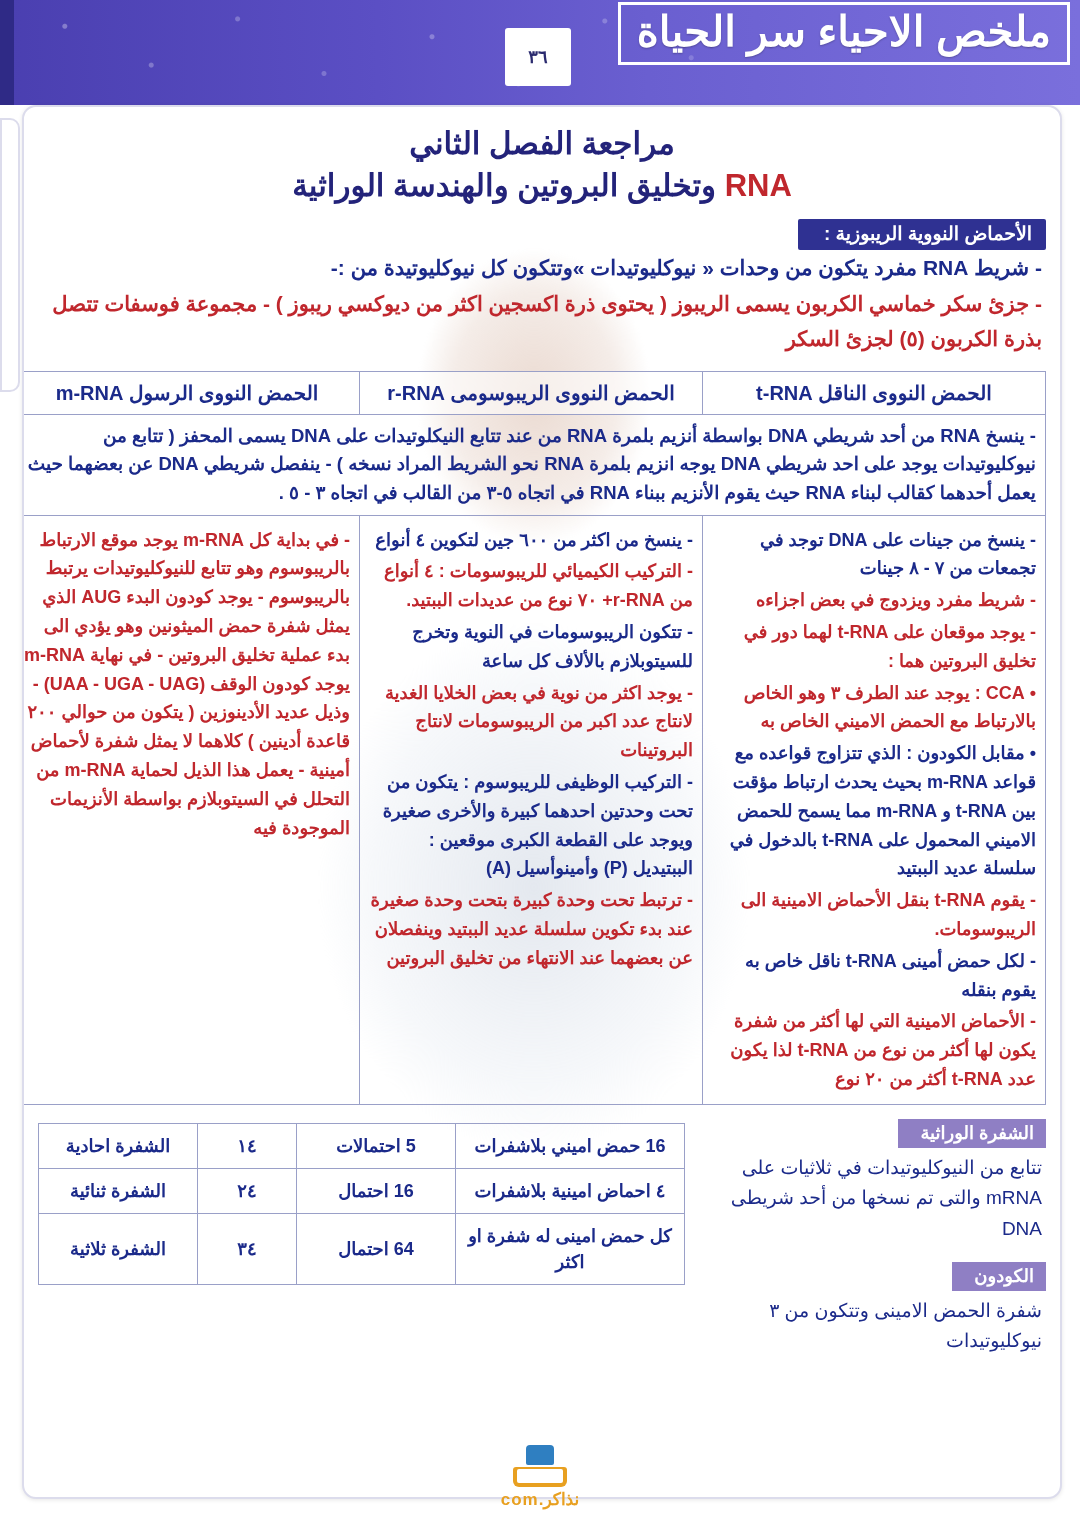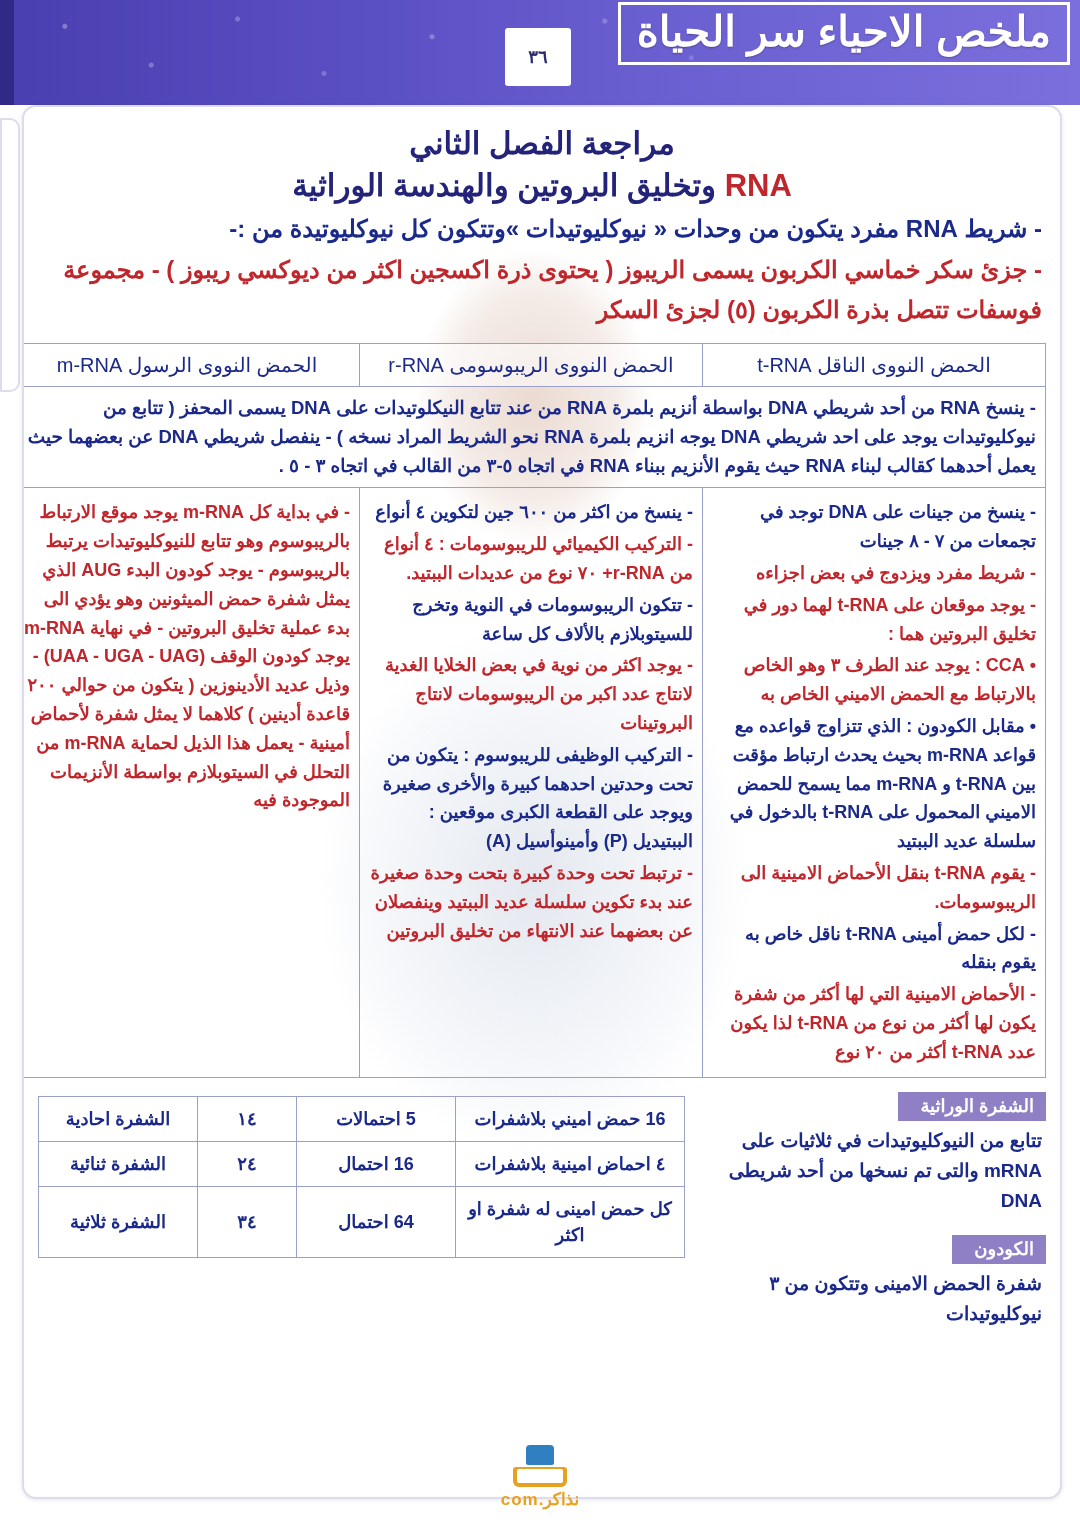--- a/index.html
+++ b/index.html
@@ -72,39 +72,39 @@
   .band .label{
     position:absolute;right:0;top:0;
     background:#2f3192;color:#fff;font-size:19px;font-weight:bold;
     padding:3px 14px 5px 26px;border-radius:2px;
   }
   .band .rule{
     position:absolute;right:0;left:0;top:13px;height:3px;background:#2f3192;opacity:.85;z-index:-1;
   }
   .bullets{
     position:relative;margin:0 18px 0 18px;text-align:right;
-    font-size:24px;line-height:1.65;color:#1b2a8a;font-weight:bold;
+    font-size:21px;line-height:1.65;color:#1b2a8a;font-weight:bold;
   }
   .bullets p{margin:2px 0;}
   .red{color:#c0272d;text-align:right;}
   .navy{color:#1b2a8a;}
   
   table.main{
     position:relative;margin:14px 14px 0 14px;width:1004px;
     border-collapse:collapse;table-layout:fixed;
   }
   table.main th, table.main td{
     border:1.5px solid #9aa0c8;
     vertical-align:top;
     padding:7px 9px;
     text-align:right;
   }
   table.main th{
     background:rgba(255,255,255,.55);
-    color:#1b2a8a;font-size:20px;font-weight:normal;text-align:center;padding:9px 4px;
+    color:#1b2a8a;font-size:20px;font-weight:bold;text-align:center;padding:9px 4px;
   }
   td.span{
     color:#1b2a8a;font-size:18.5px;font-weight:bold;line-height:1.55;text-align:center;
   }
   td.col{
     font-size:18px;line-height:1.6;font-weight:bold;
   }
   td.col p{margin:3px 0;}
   
   .lower{
@@ -117,21 +117,21 @@
     position:relative;height:28px;margin-bottom:6px;margin-left:28px;
   }
   .band2 .label{
     position:absolute;right:0;top:0;background:#8f7fc4;color:#fff;
     font-size:18px;font-weight:bold;padding:3px 12px 4px 22px;
   }
   .band2 .rule{
     position:absolute;right:0;left:0;top:12px;height:3px;background:#8f7fc4;z-index:-1;
   }
   .lower-right p{
-    margin:6px 4px;font-size:19px;line-height:1.6;color:#1b2a8a;font-weight:bold;text-align:right;
+    margin:6px 4px;font-size:19px;line-height:1.6;color:#1b2a8a;font-weight:normal;text-align:right;
   }
   table.codes{
     position:absolute;left:14px;top:4px;width:610px;border-collapse:collapse;table-layout:fixed;
   }
   table.codes td{
     border:1.5px solid #9aa0c8;
     text-align:center;font-size:18px;font-weight:bold;color:#1b2a8a;
     padding:9px 4px;line-height:1.45;
   }
   table.codes td.c0{width:150px;}
@@ -181,20 +181,24 @@
   <div class="watermark"></div>
 
   <div class="main-title">
     <div>مراجعة الفصل الثاني</div>
     <div class="ln2">
       <span class="en">RNA</span>
       <span>وتخليق البروتين والهندسة الوراثية</span>
     </div>
   </div>
 
+  <div class="band">
+    <div class="rule"></div>
+    <div class="label">الأحماض النووية الريبوزية :</div>
+  </div>
 
   <div class="bullets">
     <p class="navy">- شريط RNA مفرد يتكون من وحدات « نيوكليوتيدات »وتتكون كل نيوكليوتيدة من :-</p>
     <p class="red">- جزئ سكر خماسي الكربون يسمى الريبوز ( يحتوى ذرة اكسجين اكثر من ديوكسي ريبوز ) - مجموعة فوسفات تتصل بذرة الكربون (٥) لجزئ السكر</p>
   </div>
 
   <table class="main">
     <tbody>
         <tr>
       <th style="width:334px">الحمض النووى الناقل t-RNA</th>

